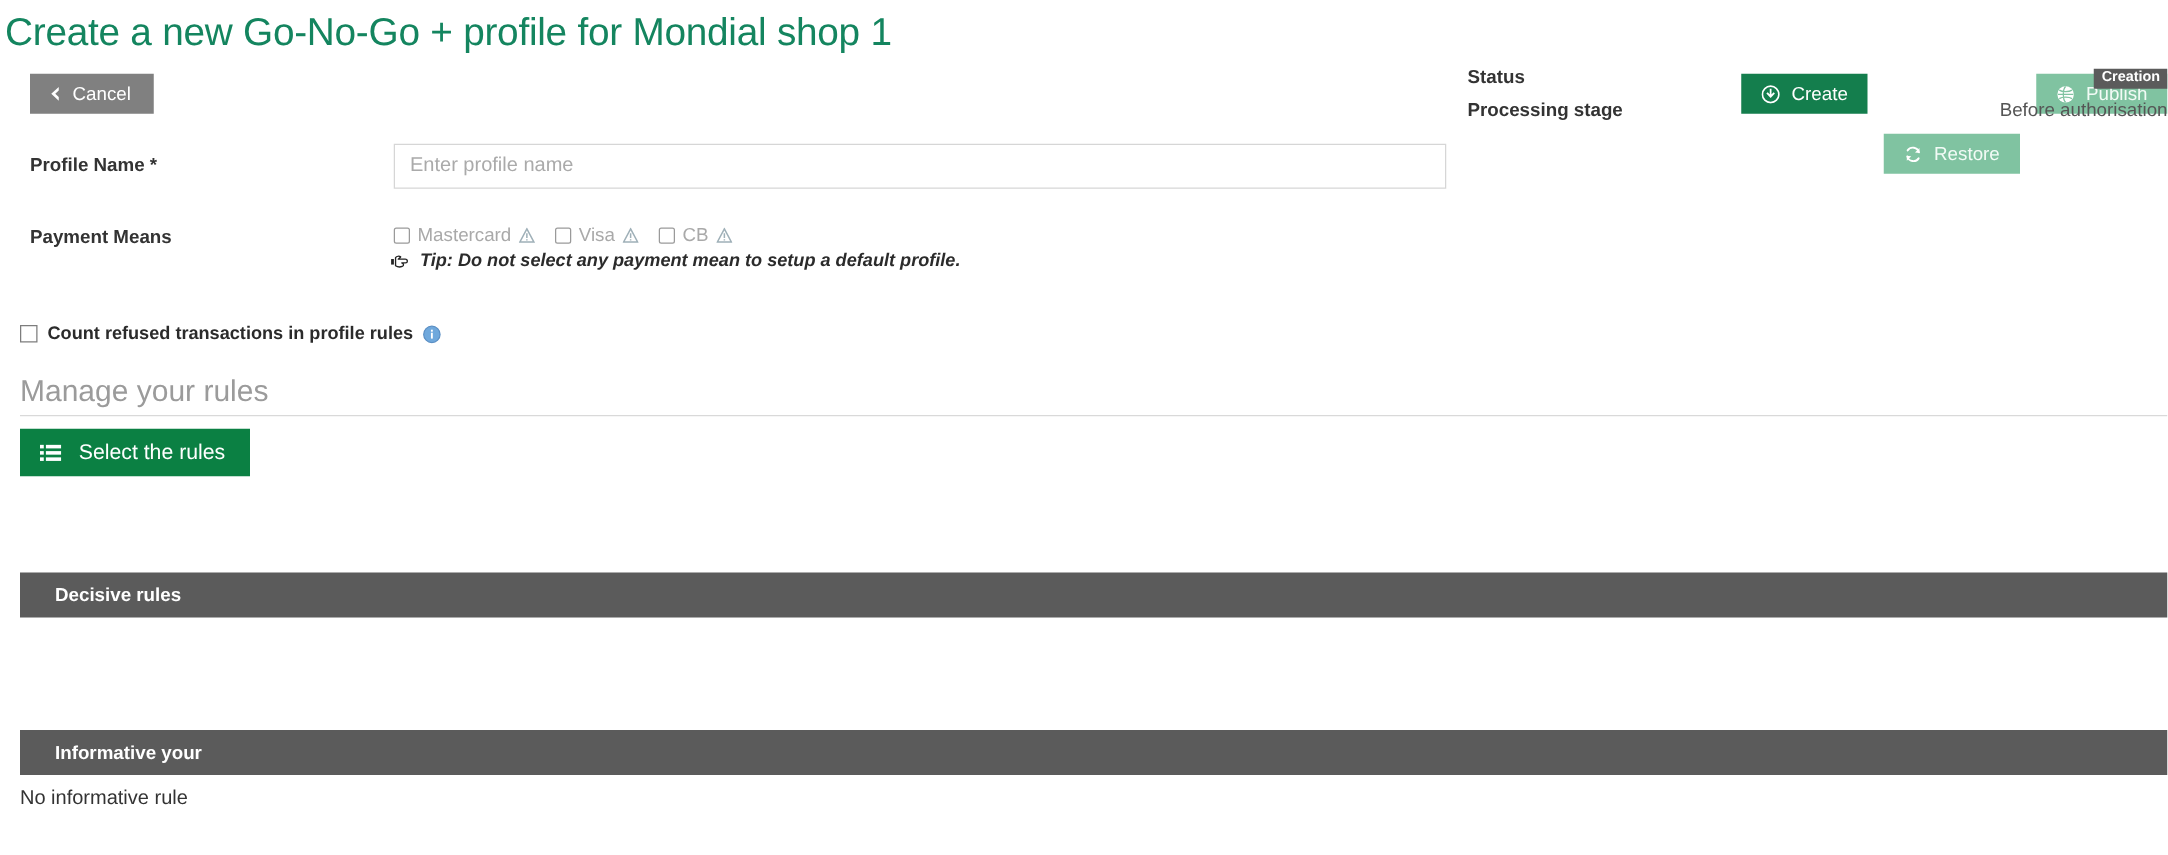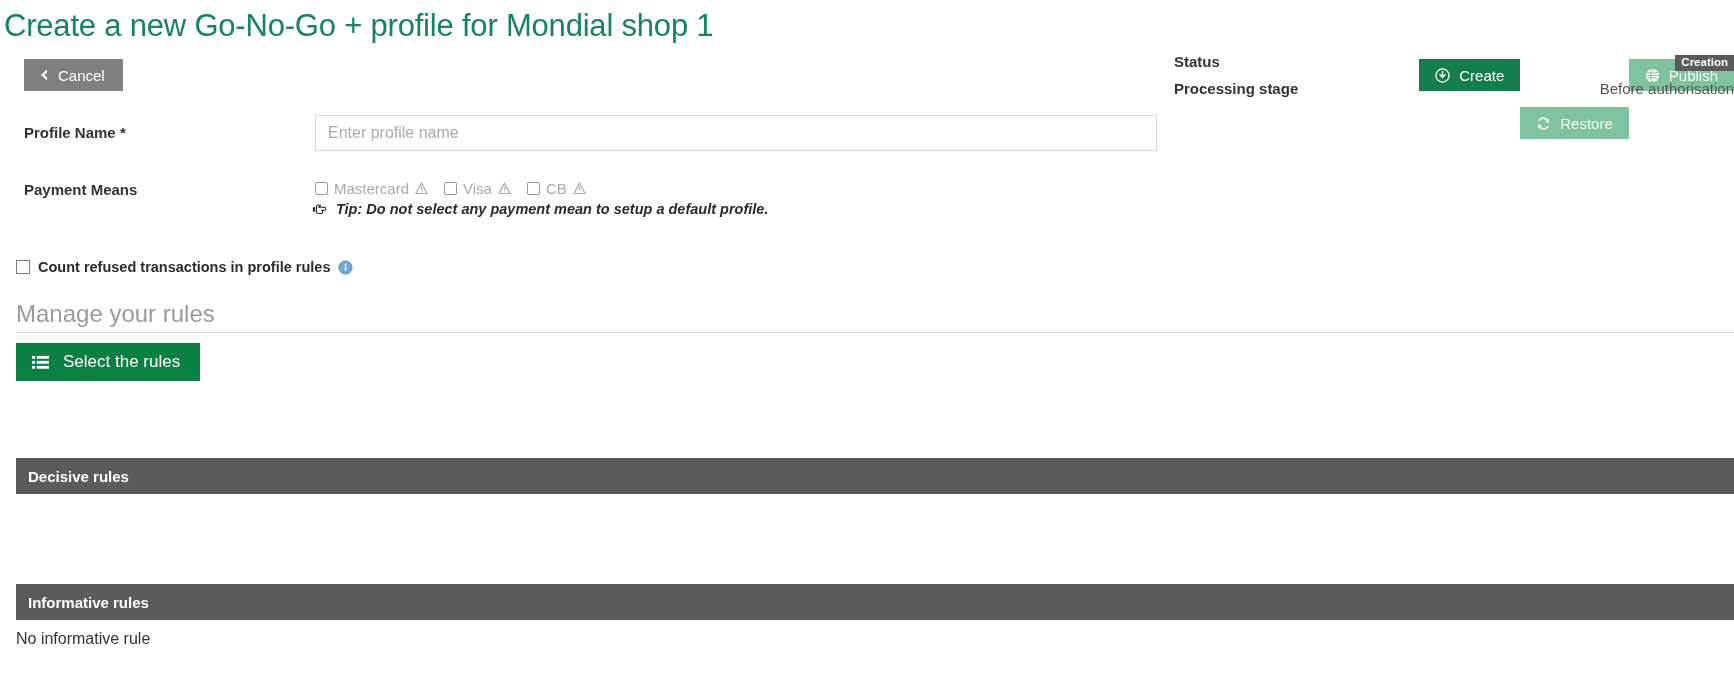--- a/index.html
+++ b/index.html
@@ -53,21 +53,21 @@
     position: absolute;
     left: 24px;
     top: 0;
     padding: 0 18px 0 14px;
   }
   .toolbar-right {
     position: absolute;
     right: 0;
     top: 0;
     display: flex;
-    gap: 0;
+    gap: 13px;
     justify-content: flex-end;
   }
   .btn-create  { background: #147e4d; }
   .btn-restore { background: #80c3a1; cursor: default; margin-top: 48px; }
   .btn-publish { background: #80c3a1; cursor: default; }
   .btn-restore .btn-label, .btn-publish .btn-label { color: #f2fbf6; }
 
   .ico { display: inline-block; line-height: 0; }
   .ico svg { display: block; }
 
@@ -244,21 +244,21 @@
   
   .rules-block { position: absolute; left: 16px; width: 1718px; }
   .rules-header {
     background: #5b5b5b;
     color: #fff;
     font-weight: bold;
     font-size: 15px;
     height: 36px;
     display: flex;
     align-items: center;
-    padding-left: 12px;
+    padding-left: 28px;
   }
   .rule-row {
     border: 1px solid #e3e3e3;
     border-top: none;
     height: 46px;
     display: flex;
     align-items: center;
     padding: 0 14px 0 20px;
     background: #fff;
   }
@@ -442,15 +442,15 @@
     </svg>
   </span>
   <span class="btn-label">Select the rules</span>
 </button>
 
 <div class="rules-block" style="top:458px;">
   <div class="rules-header">Decisive rules</div>
 </div>
 
 <div class="rules-block" style="top:584px;">
-  <div class="rules-header">Informative rules</div>
+  <div class="rules-header">Informative your</div>
   <div class="empty-note">No informative rule</div>
 </div>
 
 </body></html>

